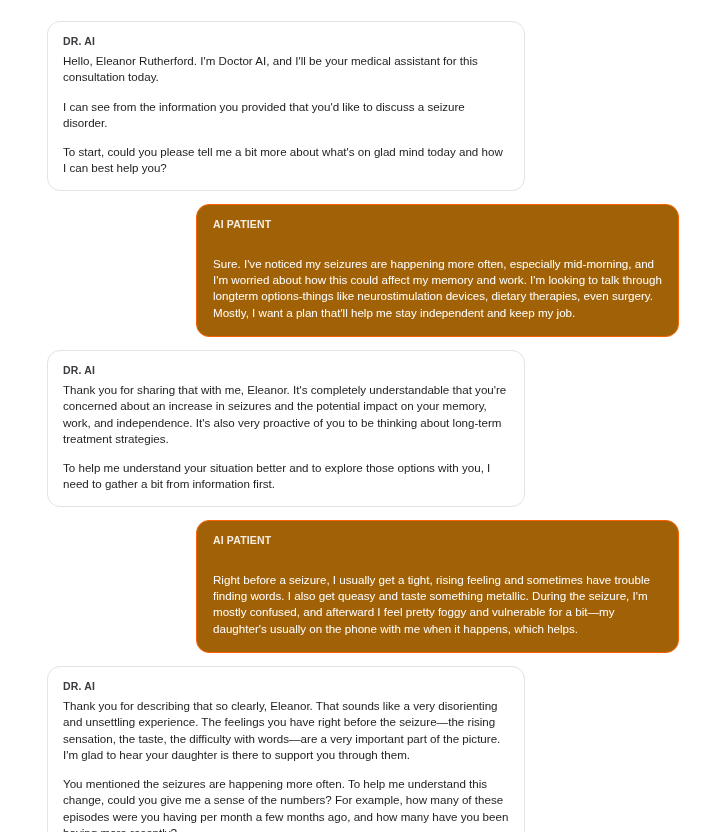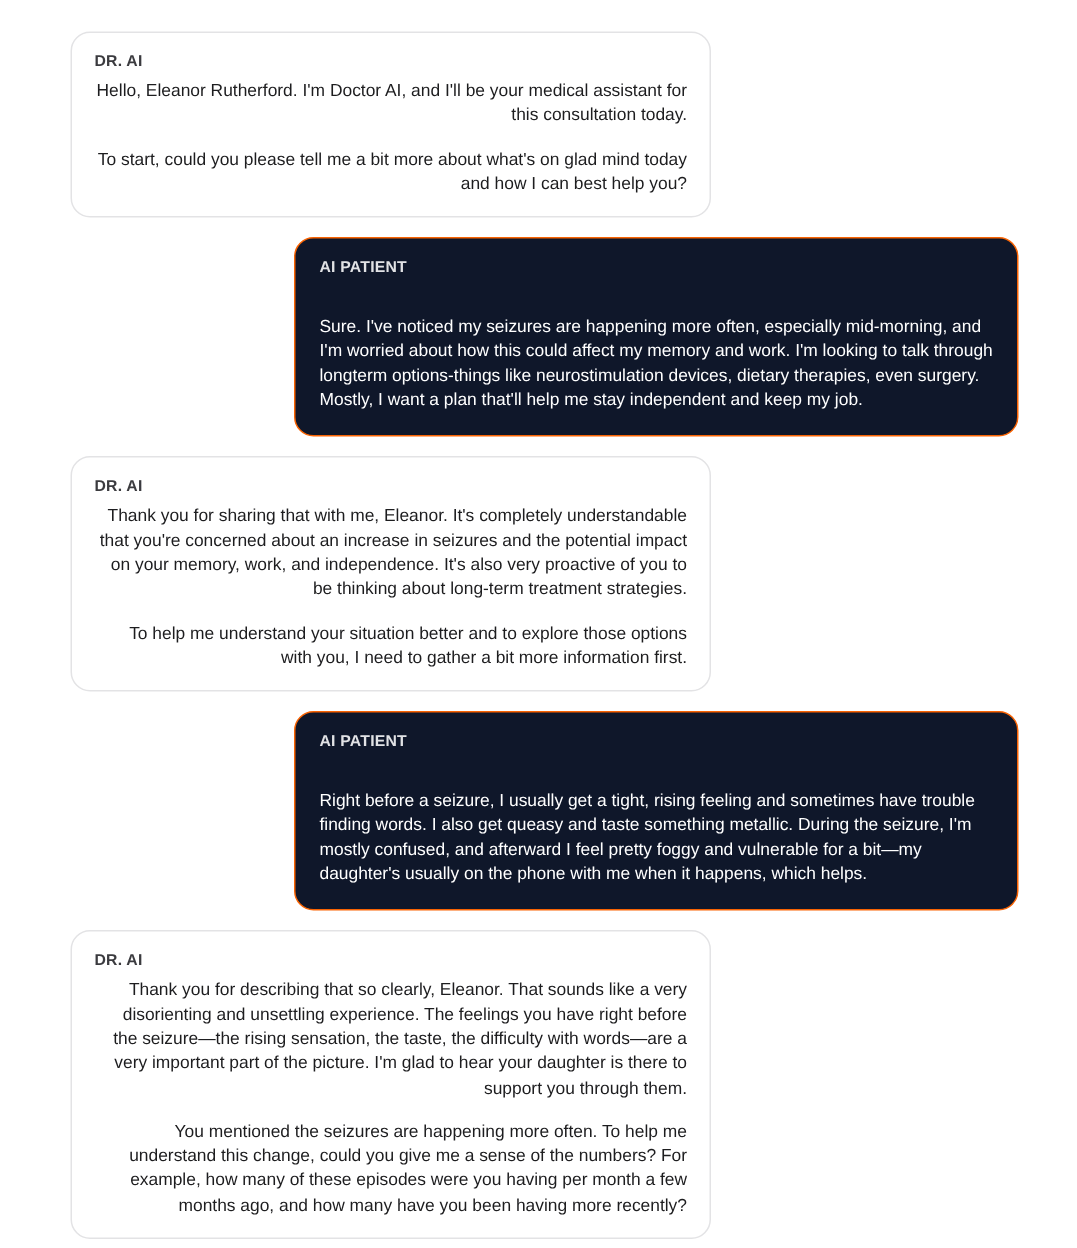--- a/index.html
+++ b/index.html
@@ -35,30 +35,30 @@
   .message-row.patient { justify-content: flex-end; }
 
   
   .bubble {
     box-sizing: border-box;
     border-radius: 14px;
     padding: 12px 15px 13px 15px;
   }
 
   .bubble.doctor {
-    width: 427px;
+    width: 478px;
     background: #ffffff;
     border: 1px solid #e3e3e5;
     border-radius: 13px;
     box-shadow: 0 0 0 0 rgba(0,0,0,0);
   }
 
   .bubble.patient {
     width: 483px;
-    background: #0f172a;
+    background: #a16207;
     border: 1px solid #f96302;
     border-radius: 13px;
     padding: 12px 15px 15px 16px;
   }
 
   .speaker-label {
     font-size: 10.5px;
     font-weight: bold;
     letter-spacing: 0.15px;
     line-height: 14px;
@@ -66,48 +66,49 @@
   }
   .bubble.doctor .speaker-label { color: #3b3b3f; }
   .bubble.patient .speaker-label { color: rgba(255,255,255,0.88); }
 
   .msg-para {
     font-size: 11.6px;
     line-height: 16.3px;
     margin: 0 0 13px 0;
   }
   .msg-para:last-child { margin-bottom: 0; }
-  .bubble.doctor .msg-para { color: #1d1d1f; text-align: right; }
+  .bubble.doctor .msg-para { color: #1d1d1f; }
   .bubble.patient .msg-para { color: #ffffff; margin-top: 25px; }
 </style>
 </head>
 <body>
 
 <div class="chat-transcript">
 
   <div class="message-row doctor">
     <div class="bubble doctor">
       <div class="speaker-label">DR. AI</div>
       <p class="msg-para">Hello, Eleanor Rutherford. I'm Doctor AI, and I'll be your medical assistant for this consultation today.</p>
+      <p class="msg-para">I can see from the information you provided that you'd like to discuss a seizure disorder.</p>
       <p class="msg-para">To start, could you please tell me a bit more about what's on glad mind today and how I can best help you?</p>
     </div>
   </div>
 
   <div class="message-row patient">
     <div class="bubble patient">
       <div class="speaker-label">AI PATIENT</div>
       <p class="msg-para">Sure. I've noticed my seizures are happening more often, especially mid-morning, and I'm worried about how this could affect my memory and work. I'm looking to talk through longterm options-things like neurostimulation devices, dietary therapies, even surgery. Mostly, I want a plan that'll help me stay independent and keep my job.</p>
     </div>
   </div>
 
   <div class="message-row doctor">
     <div class="bubble doctor">
       <div class="speaker-label">DR. AI</div>
       <p class="msg-para">Thank you for sharing that with me, Eleanor. It's completely understandable that you're concerned about an increase in seizures and the potential impact on your memory, work, and independence. It's also very proactive of you to be thinking about long-term treatment strategies.</p>
-      <p class="msg-para">To help me understand your situation better and to explore those options with you, I need to gather a bit more information first.</p>
+      <p class="msg-para">To help me understand your situation better and to explore those options with you, I need to gather a bit from information first.</p>
     </div>
   </div>
 
   <div class="message-row patient">
     <div class="bubble patient">
       <div class="speaker-label">AI PATIENT</div>
       <p class="msg-para">Right before a seizure, I usually get a tight, rising feeling and sometimes have trouble finding words. I also get queasy and taste something metallic. During the seizure, I'm mostly confused, and afterward I feel pretty foggy and vulnerable for a bit—my daughter's usually on the phone with me when it happens, which helps.</p>
     </div>
   </div>
 

